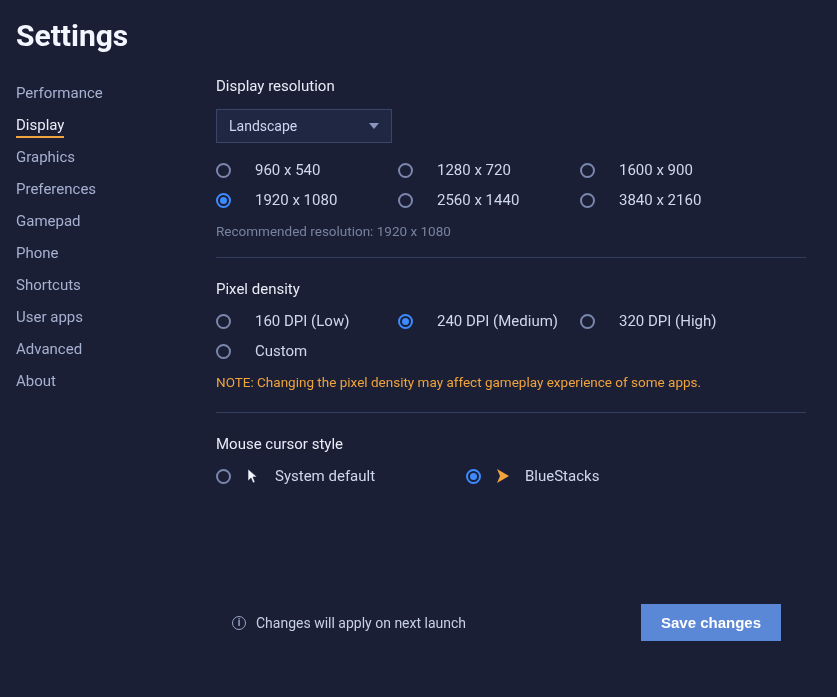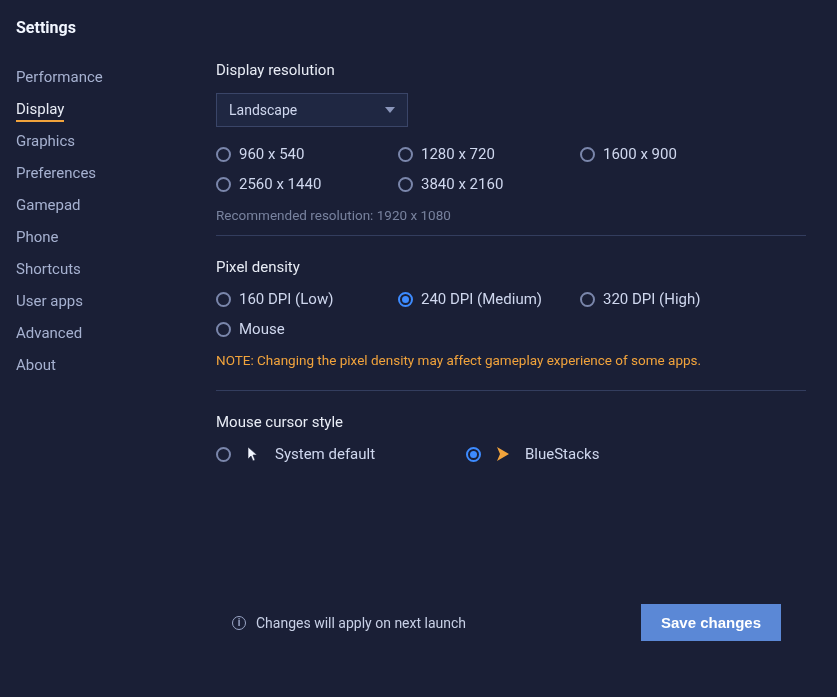--- a/index.html
+++ b/index.html
@@ -8,21 +8,21 @@
       color: #e8ecf5;
       font-family: -apple-system, BlinkMacSystemFont, "Segoe UI", Roboto, sans-serif;
       font-size: 14px;
       width: 837px;
       height: 697px;
       overflow: hidden;
       position: relative;
     }
     .header {
       padding: 18px 16px 24px 16px;
-      font-size: 16px;
+      font-size: 30px;
       font-weight: 700;
       color: #f2f6ff;
     }
     .layout {
       display: flex;
       justify-content: space-between;
     }
     .sidebar {
       width: 216px;
       padding-left: 16px;
@@ -49,21 +49,21 @@
       color: #e8ecf5;
       font-size: 15px;
       margin-bottom: 14px;
     }
     .select-wrap {
       position: relative;
       display: inline-block;
       margin-bottom: 18px;
     }
     .select {
-      width: 192px;
+      width: 176px;
       height: 34px;
       background: #1f2742;
       border: 1px solid #3a4568;
       color: #cfd7ee;
       padding: 0 12px;
       font-size: 14px;
       display: flex;
       align-items: center;
       justify-content: space-between;
       cursor: pointer;
@@ -75,21 +75,21 @@
     }
     .radio-grid {
       display: grid;
       grid-template-columns: 182px 182px 182px;
       row-gap: 12px;
       margin-bottom: 14px;
     }
     .radio-item {
       display: flex;
       align-items: center;
-      gap: 8px;
+      gap: 24px;
       cursor: pointer;
       color: #cfd7ee;
       font-size: 15px;
     }
     .radio {
       width: 15px;
       height: 15px;
       border-radius: 50%;
       border: 2px solid #7a86ab;
       position: relative;
@@ -104,21 +104,21 @@
       left: 2px;
       top: 2px;
       width: 7px;
       height: 7px;
       border-radius: 50%;
       background: #3d8bff;
     }
     .helper {
       color: #78829e;
       font-size: 13.5px;
-      margin-bottom: 12px;
+      margin-bottom: 18px;
     }
     .divider {
       height: 1px;
       background: #333d5e;
       margin-bottom: 22px;
     }
     .note {
       color: #f1a33c;
       font-size: 13.5px;
       margin-top: 1px;
@@ -215,20 +215,24 @@
         </div>
       <div class="radio-item">
           <div class="radio"></div>
           <span>1280 x 720</span>
         </div>
       <div class="radio-item">
           <div class="radio"></div>
           <span>1600 x 900</span>
         </div>
       <div class="radio-item">
+          <div class="radio checked"></div>
+          <span>1920 x 1080</span>
+        </div>
+      <div class="radio-item">
           <div class="radio"></div>
           <span>2560 x 1440</span>
         </div>
       <div class="radio-item">
           <div class="radio"></div>
           <span>3840 x 2160</span>
         </div>
     </div>
 
     <div class="helper">Recommended resolution: 1920 x 1080</div>
@@ -245,21 +249,21 @@
       <div class="radio-item">
           <div class="radio checked"></div>
           <span>240 DPI (Medium)</span>
         </div>
       <div class="radio-item">
           <div class="radio"></div>
           <span>320 DPI (High)</span>
         </div>
       <div class="radio-item">
           <div class="radio"></div>
-          <span>Mouse</span>
+          <span>Custom</span>
         </div>
     </div>
 
     <div class="note">NOTE: Changing the pixel density may affect gameplay experience of some apps.</div>
 
     <div class="divider"></div>
 
     <div class="section-title">Mouse cursor style</div>
 
     <div class="cursor-grid">

